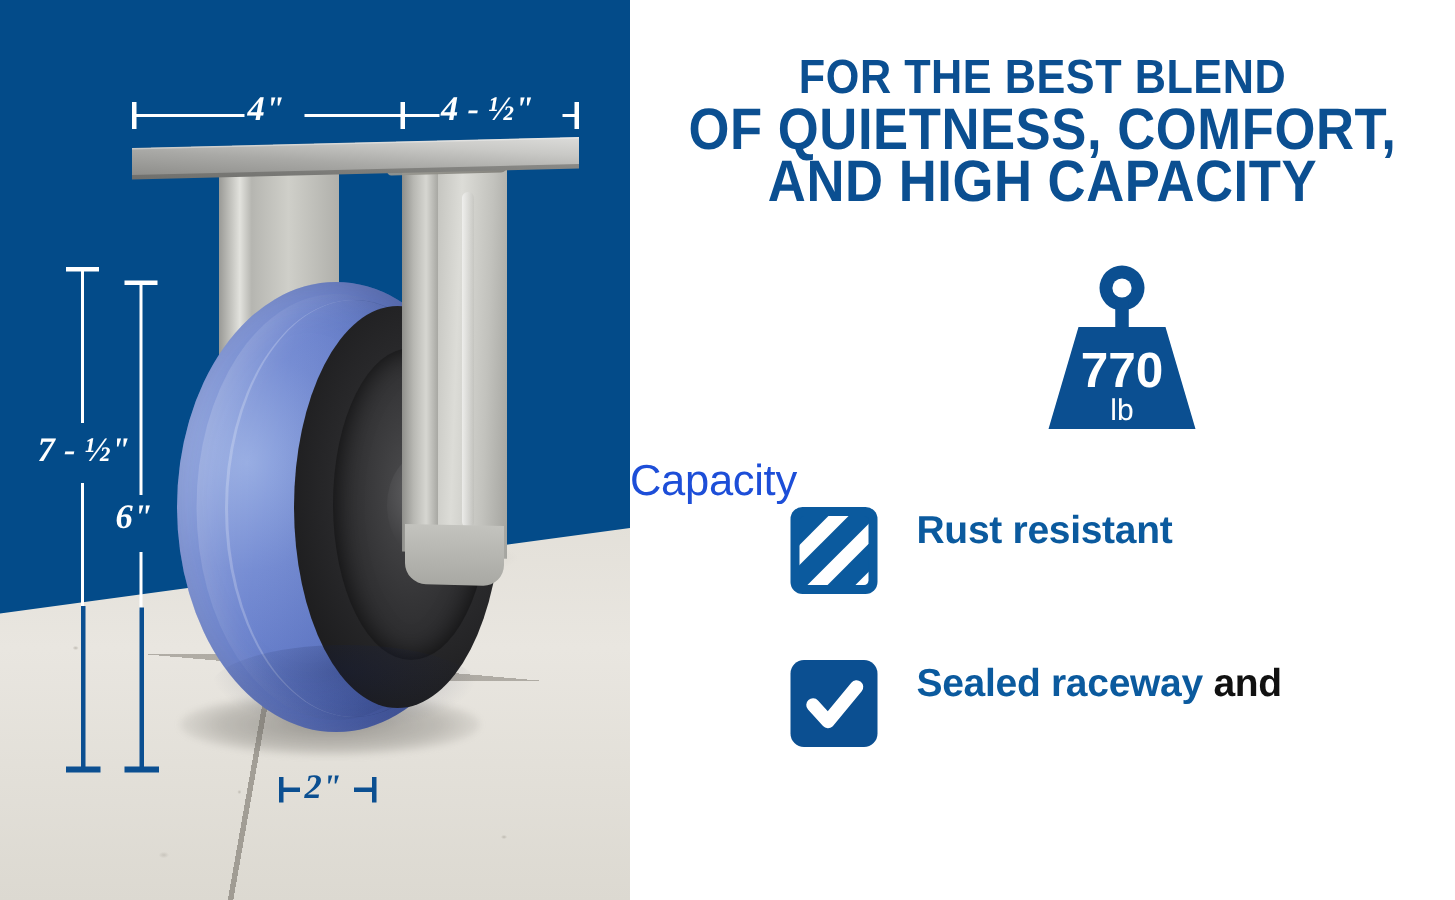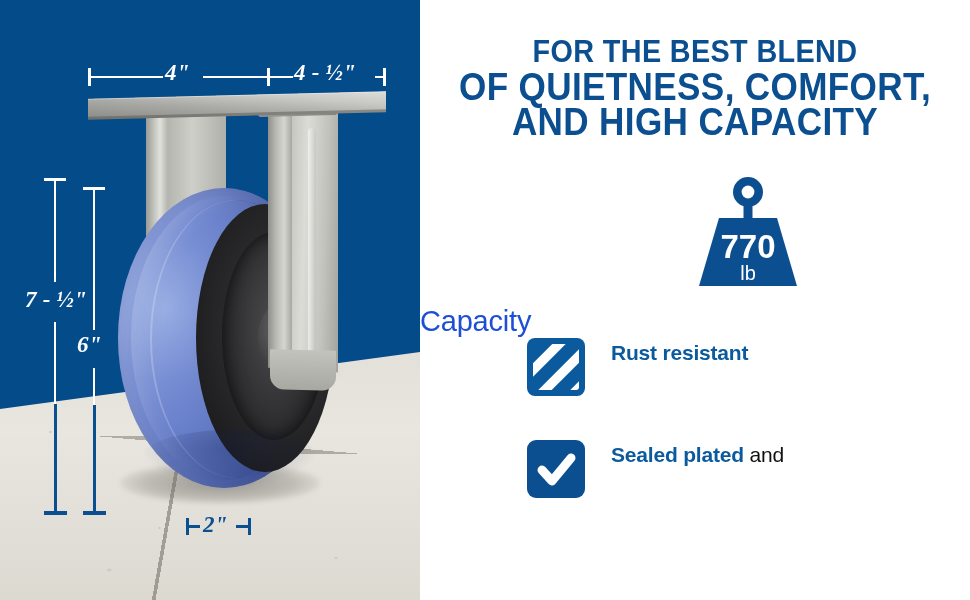--- a/index.html
+++ b/index.html
@@ -358,30 +358,30 @@
   #feature-row-1 { top: 438px; }
   .feature-icon {
     flex: 0 0 auto;
     width: 62px;
     height: 62px;
     margin-right: 24px;
   }
   .feature-text {
     padding-top: 4px;
     font-family: "Liberation Sans", sans-serif;
-    font-size: 21px;
+    font-size: 26px;
     line-height: 26px;
     color: #111111;
     letter-spacing: -.2px;
   }
   .feature-title {
     color: #0B5A9E;
     font-weight: 700;
   }
-  .feature-rest { color: #111111; font-weight: 400; margin-top: 12px; }
+  .feature-rest { color: #111111; font-weight: 700; margin-top: 12px; }
   .feature-sub { display: block; color: #111111; font-weight: 400; }
 </style>
 </head>
 <body>
 
 <div id="page">
 
   <div id="photo-panel">
 
     <div class="floor"></div>
@@ -512,18 +512,18 @@
         <span class="feature-title">Rust resistant</span><span class="feature-rest"></span>
       </div>
     </div>
 
     <div class="feature-row" id="feature-row-1">
       <svg class="feature-icon" viewBox="0 0 62 62" aria-hidden="true">
         <rect x="2" y="2" width="58" height="58" rx="9" fill="#0B4F91"></rect>
         <path d="M17 32 L27 43 L46 20" fill="none" stroke="#ffffff" stroke-width="9" stroke-linecap="round" stroke-linejoin="round"></path>
       </svg>
       <div class="feature-text">
-        <span class="feature-title">Sealed plated</span><span class="feature-rest"> and</span>
+        <span class="feature-title">Sealed raceway</span><span class="feature-rest"> and</span>
       </div>
     </div>
 
   </div>
 </div>
 
 </body></html>

